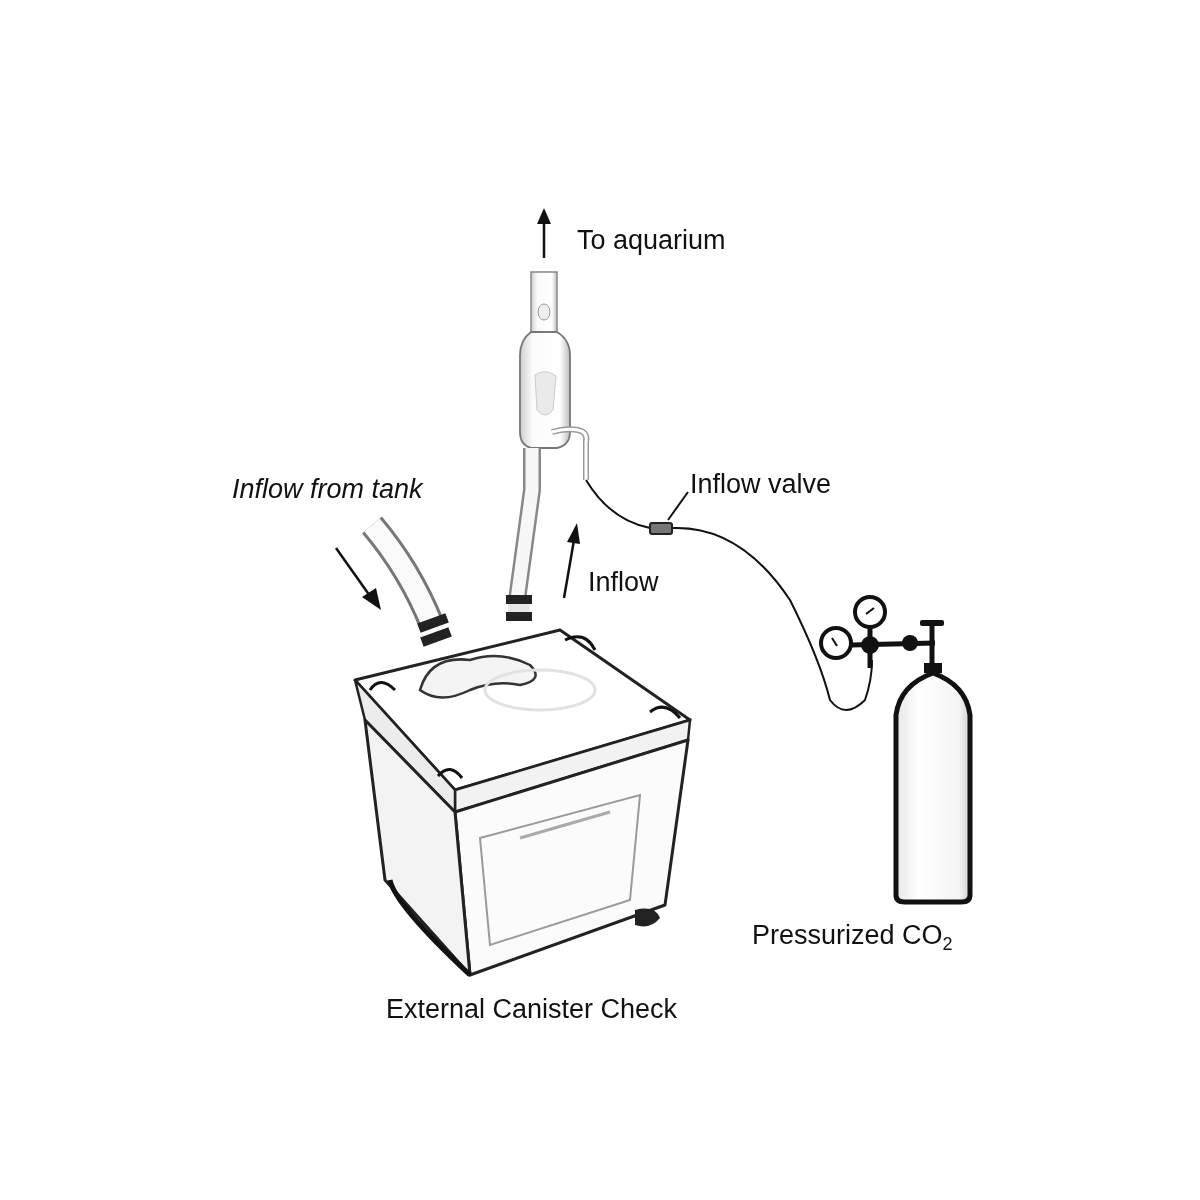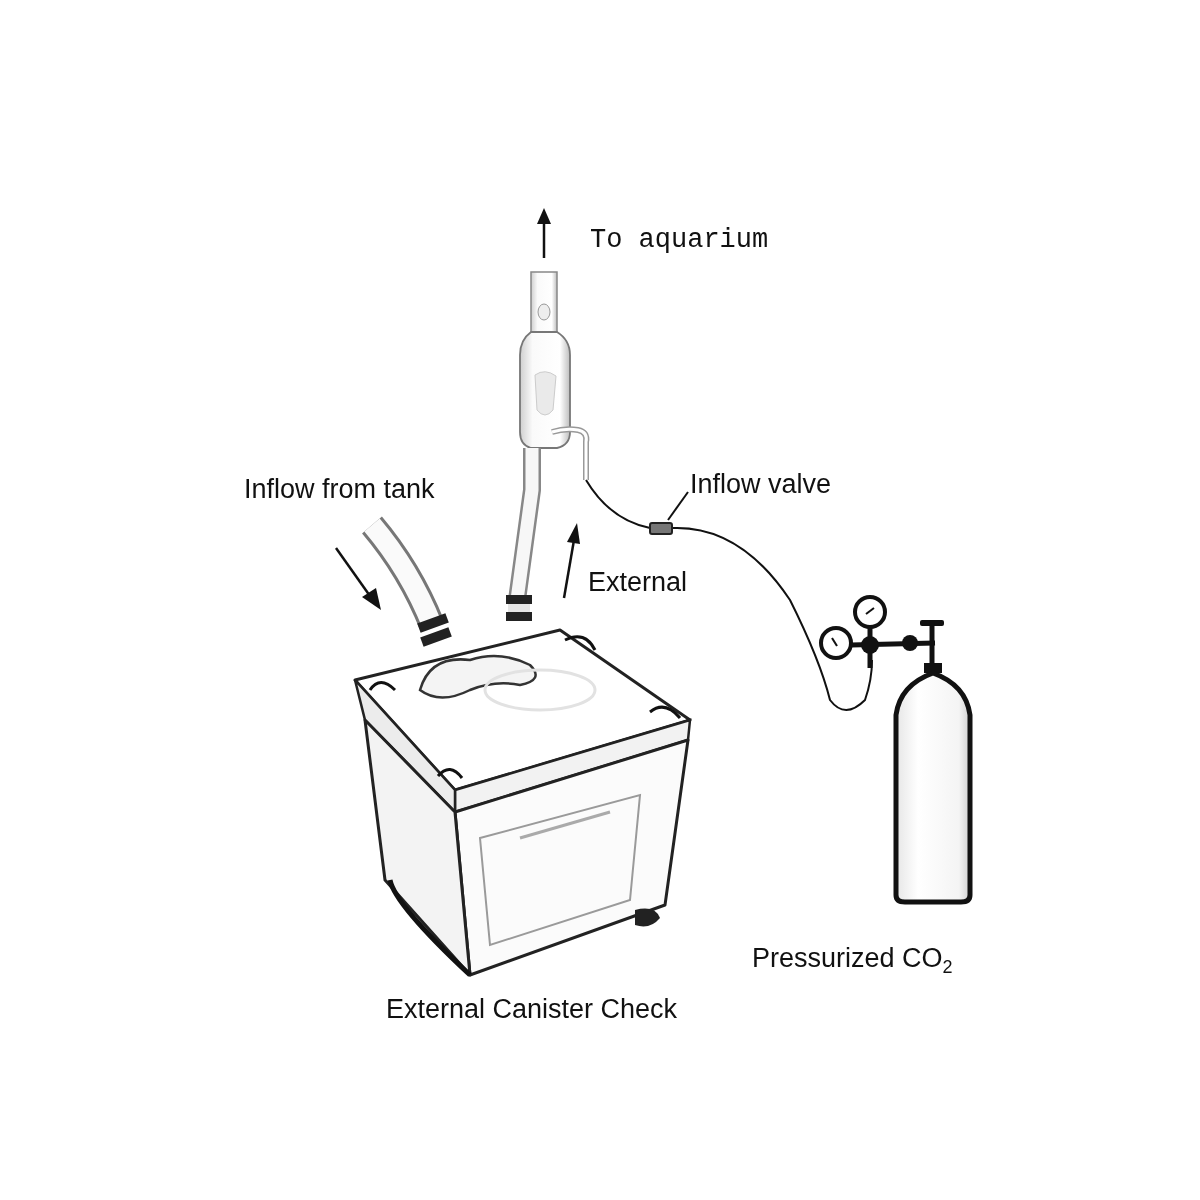--- a/index.html
+++ b/index.html
@@ -115,18 +115,18 @@
     <rect x="920" y="620" width="24" height="6" rx="2" fill="#111"></rect>
     <line x1="932" y1="622" x2="932" y2="665" stroke="#111" stroke-width="5"></line>
   </g>
 
   <g>
     <rect x="924" y="663" width="18" height="10" fill="#111"></rect>
     <path d="M933,673 Q900,685 896,715 L896,895 Q896,902 905,902 L961,902 Q970,902 970,895 L970,715 Q966,685 933,673 Z" fill="url(#cyl)" stroke="#111" stroke-width="5" stroke-linejoin="round"></path>
   </g>
 </svg>
 
-<div class="label" style="left:590px; top:227px;font-family:Liberation Mono, monospace;">To aquarium</div>
-<div class="label" style="left:244px; top:476px;">Inflow from tank</div>
-<div class="label" style="left:588px; top:569px;">External</div>
+<div class="label" style="left:577px; top:227px;">To aquarium</div>
+<div class="label" style="left:232px; top:476px;font-style:italic;">Inflow from tank</div>
+<div class="label" style="left:588px; top:569px;">Inflow</div>
 <div class="label" style="left:690px; top:471px;">Inflow valve</div>
-<div class="label" style="left:752px; top:922px;margin-top:23px;"><span>Pressurized CO</span><sub>2</sub></div>
+<div class="label" style="left:752px; top:922px;"><span>Pressurized CO</span><sub>2</sub></div>
 <div class="label" style="left:386px; top:996px;">External Canister Check</div>
 
 </body></html>

